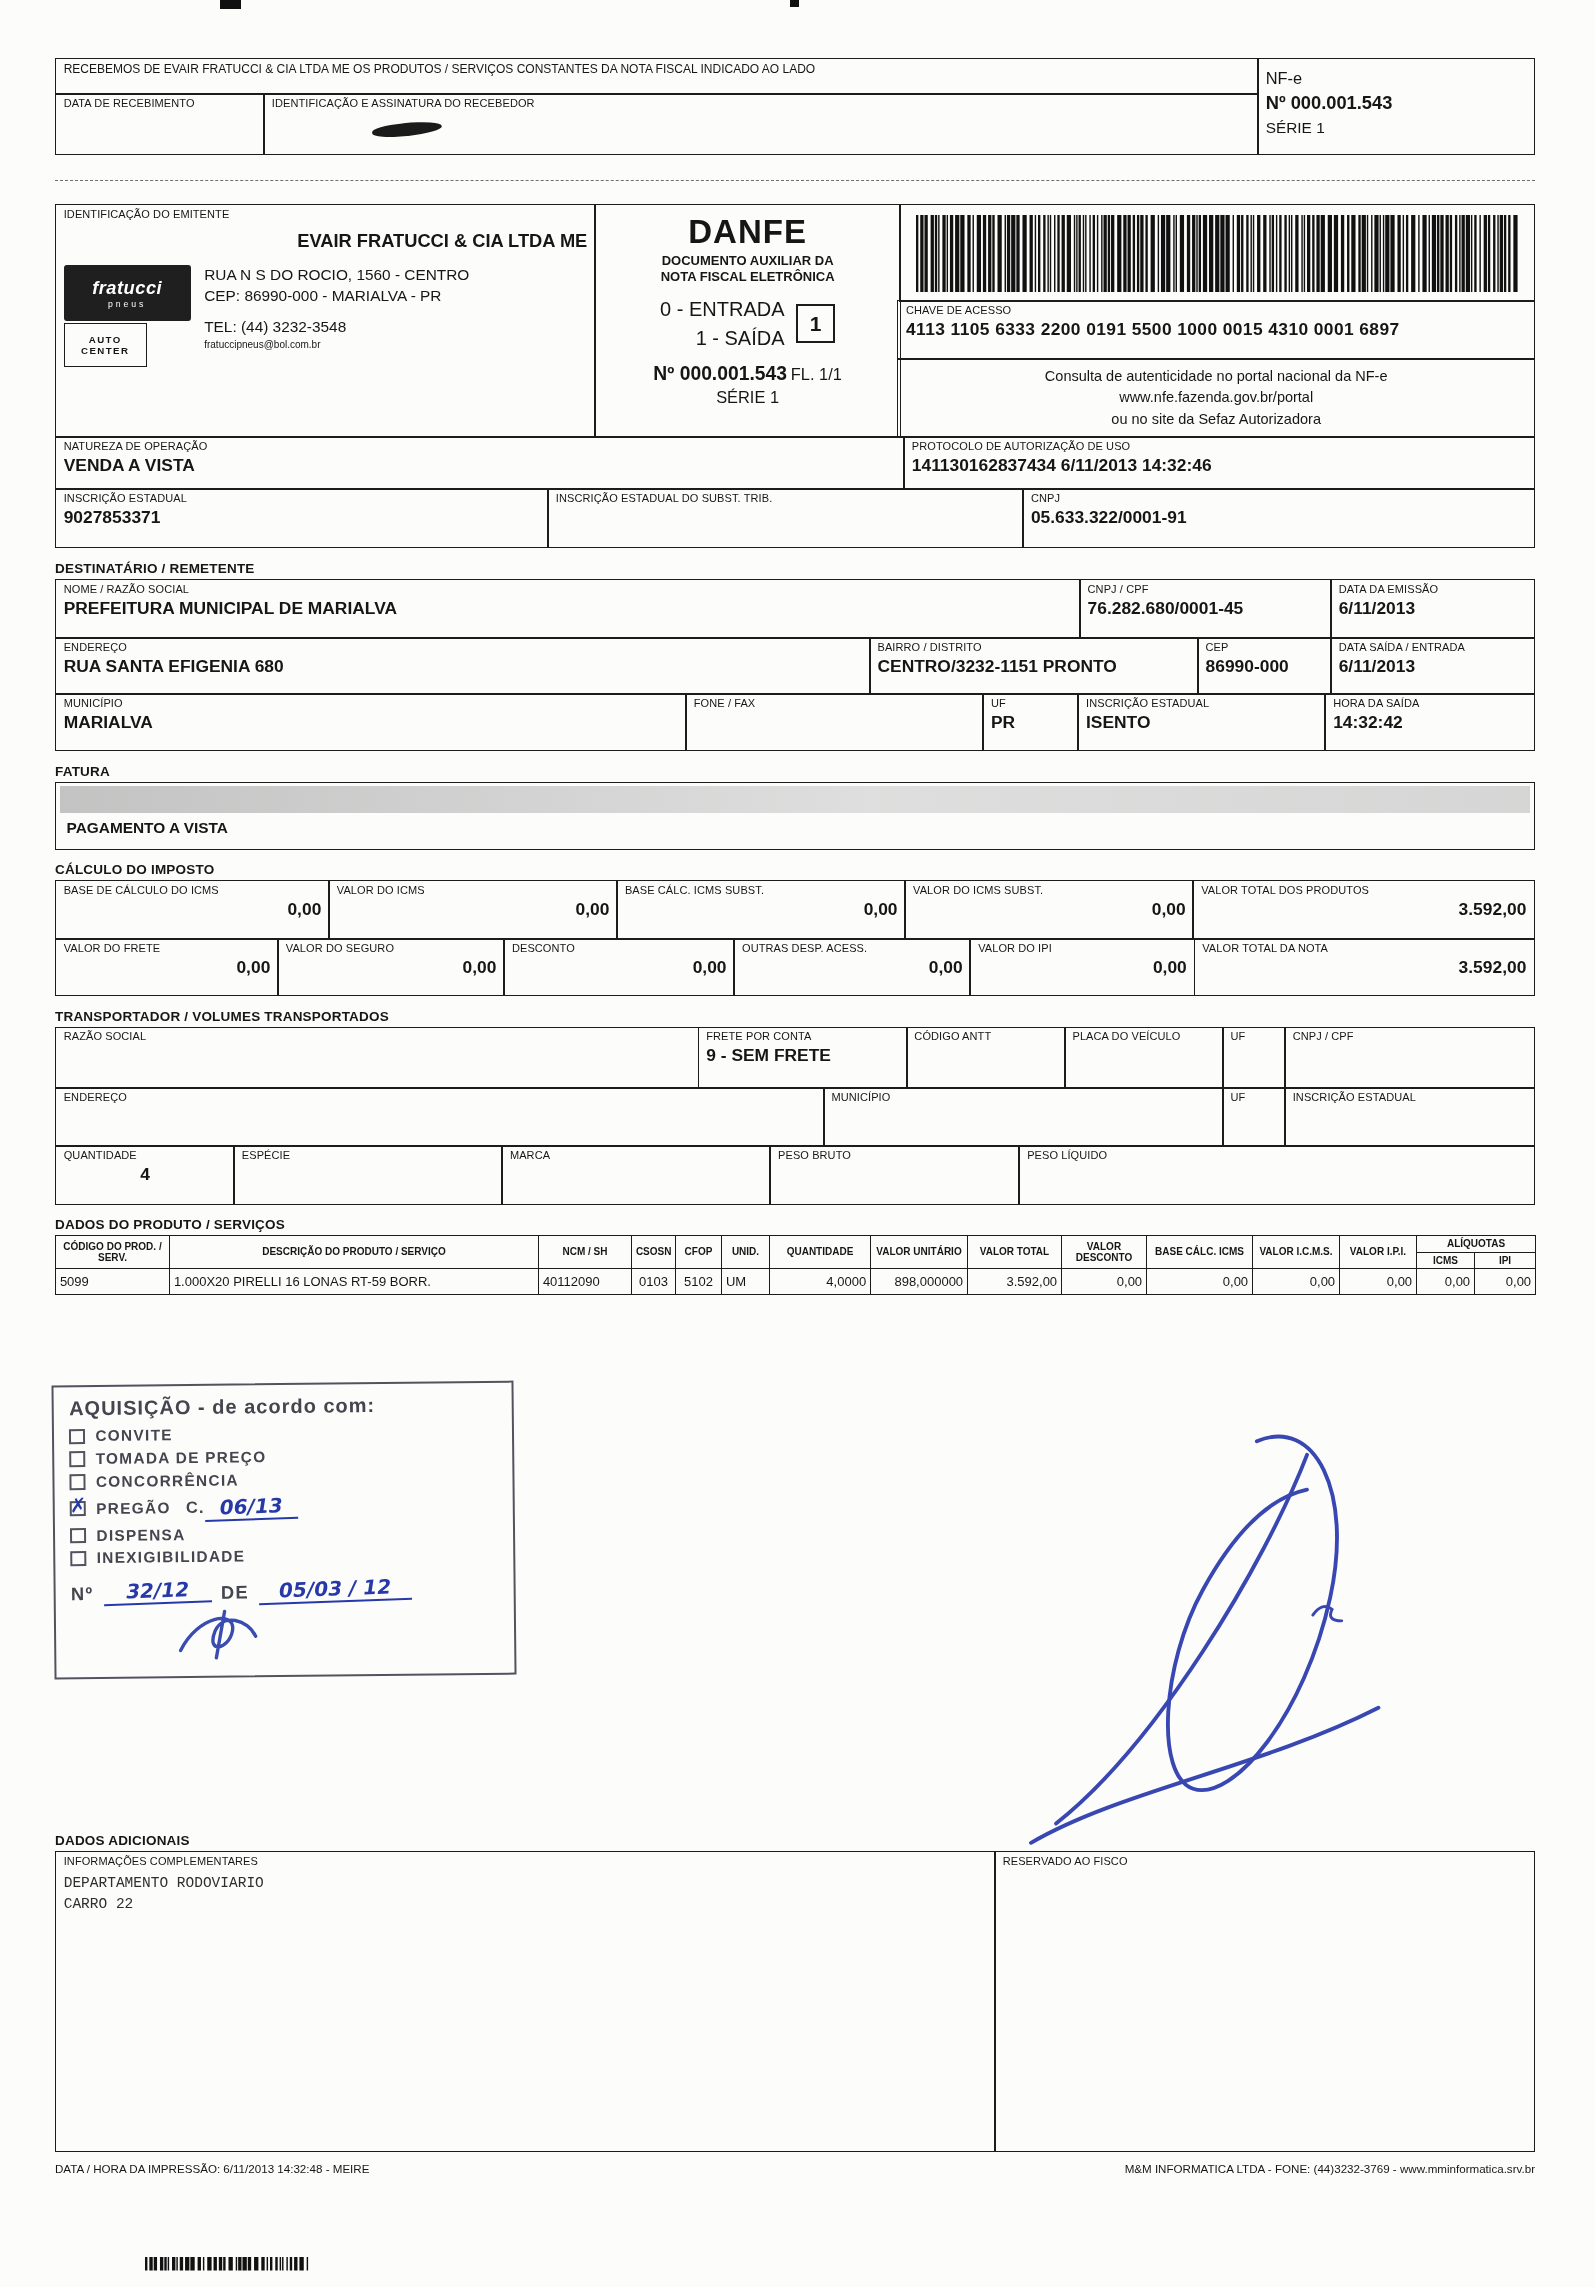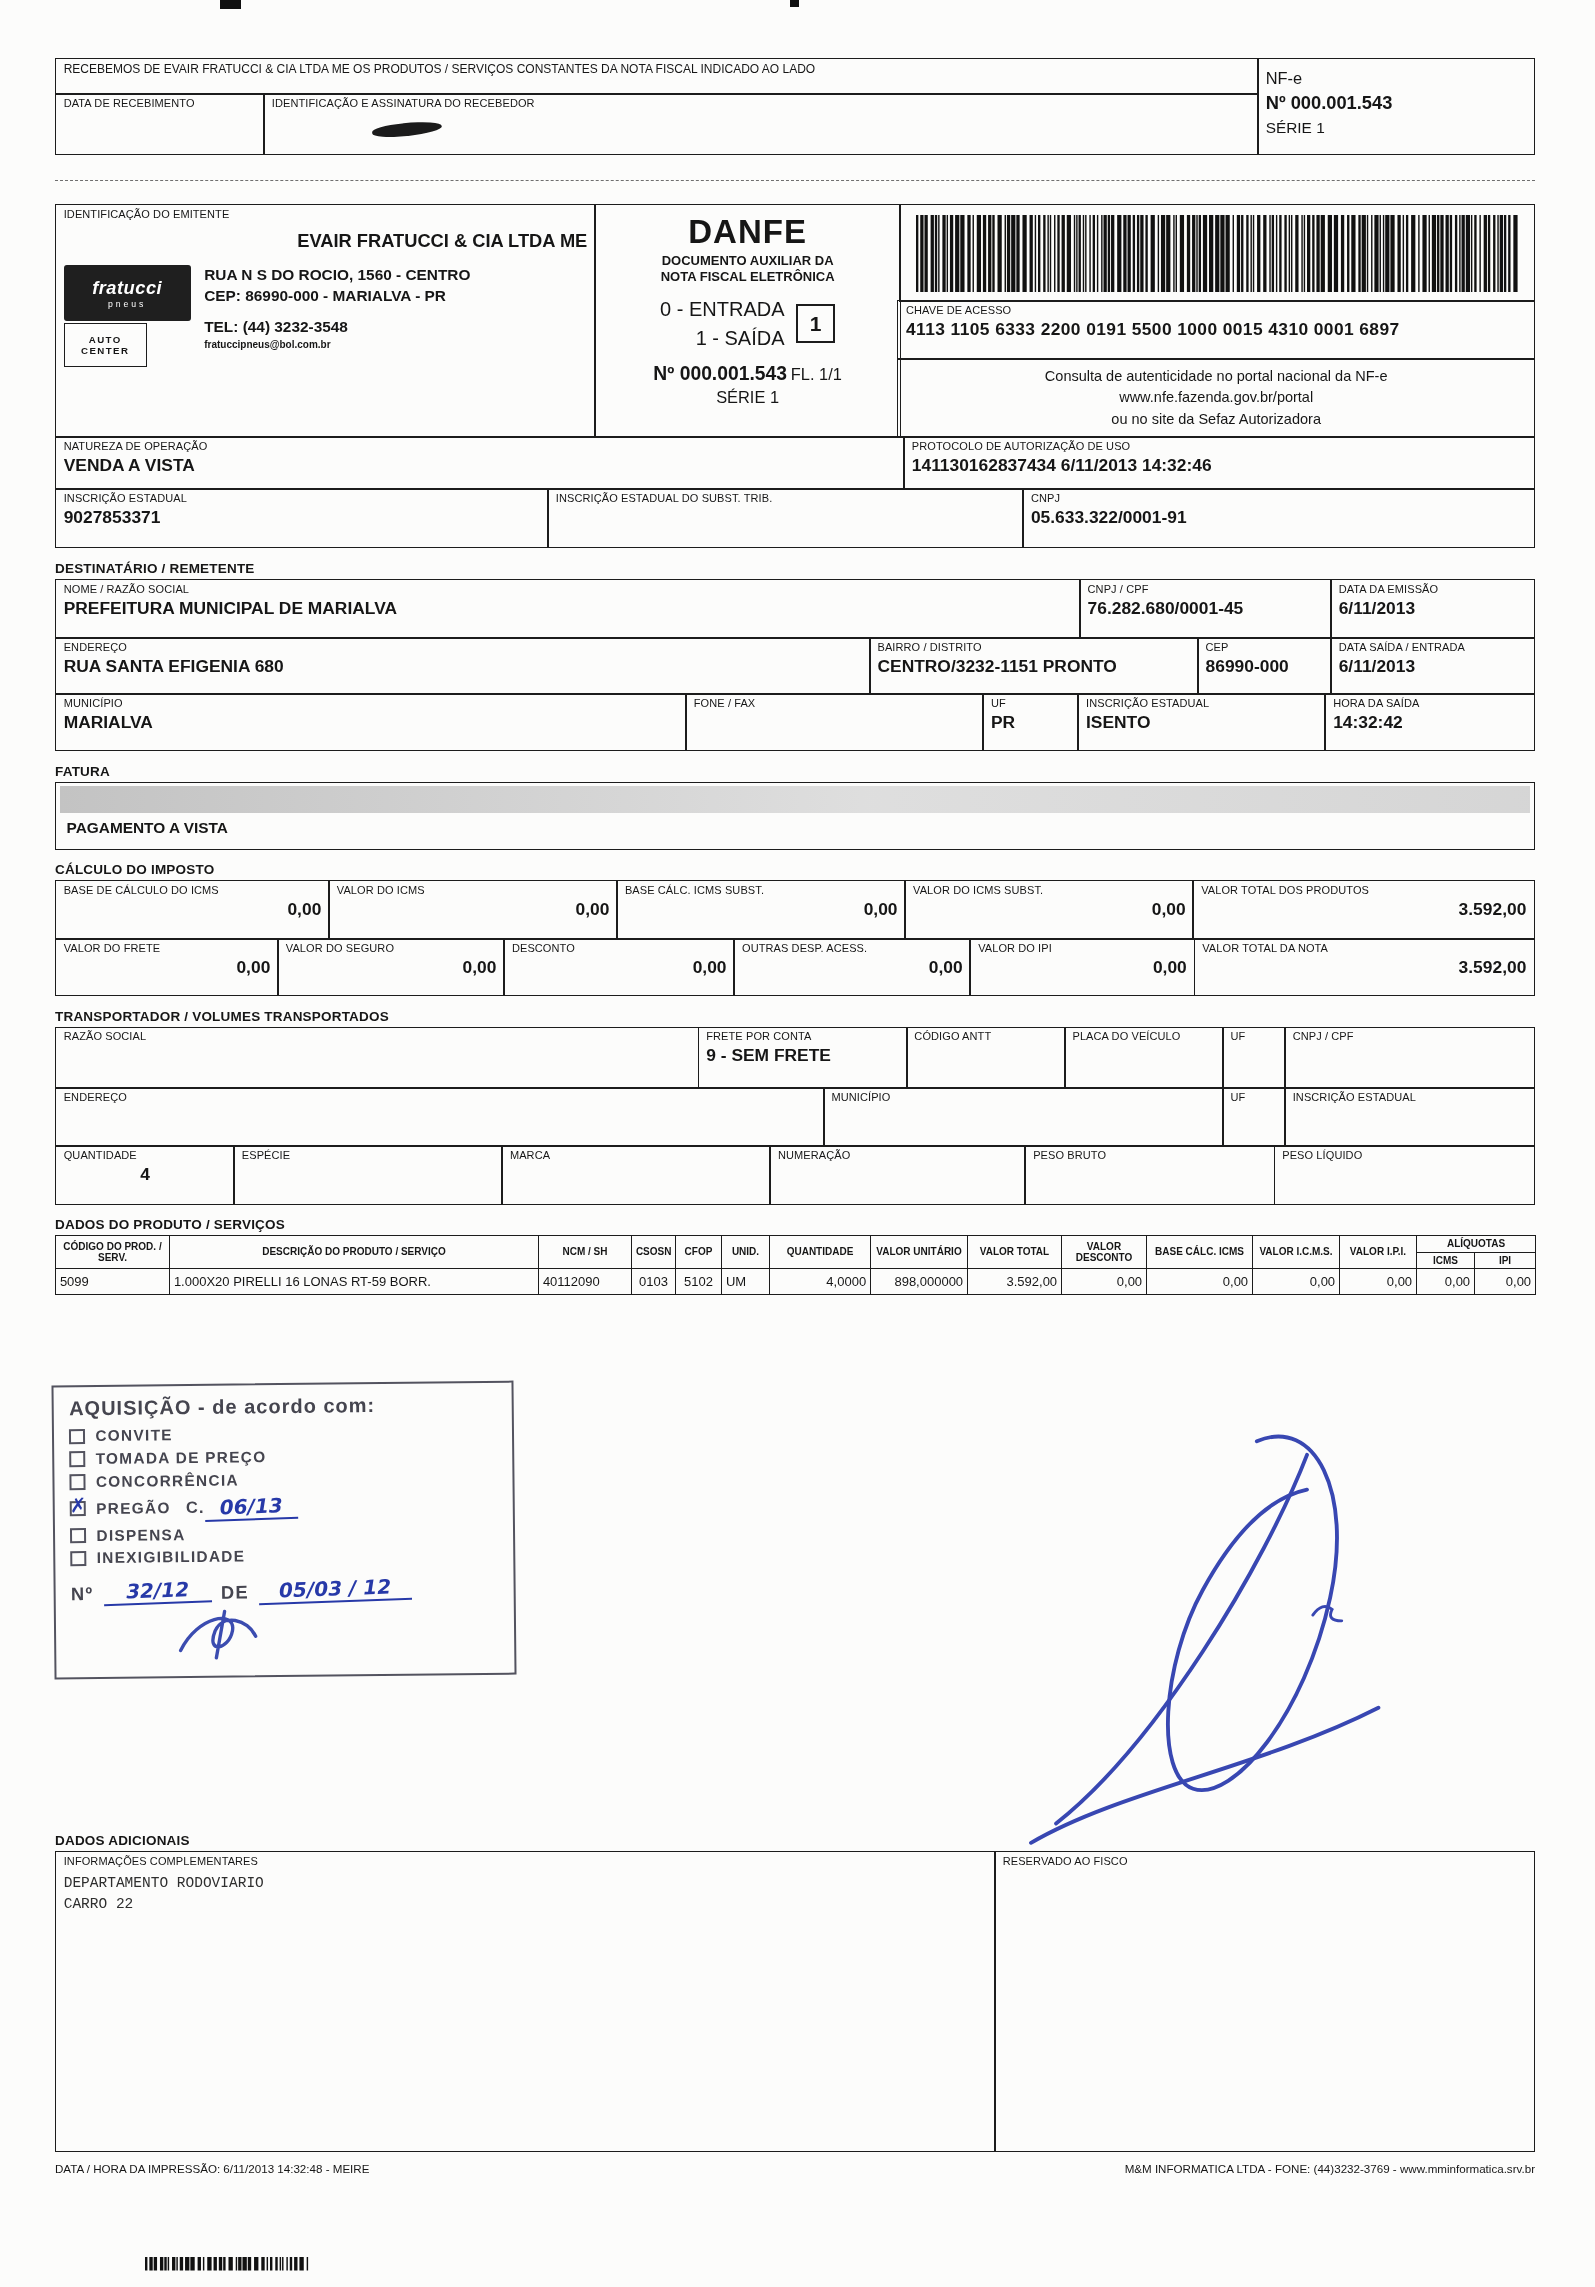--- a/index.html
+++ b/index.html
@@ -24,21 +24,21 @@
   .smudge{position:absolute;left:108px;top:29px;width:70px;height:12.6px;background:#1b1b1b;border-radius:45% 55% 50% 50%;transform:rotate(-6deg)}
   
   .emit{width:541px;height:234px}
   .emit-name{text-align:right;font-weight:bold;font-size:18.3px;margin:9.7px 0 13.5px}
   .emit-body{display:flex}
   .logo{width:127px;flex:0 0 auto}
   .logo-img{height:56px;background:#1f1f1f;color:#fff;display:flex;flex-direction:column;align-items:center;justify-content:center;border-radius:2.9px}
   .logo-word{font-style:italic;font-weight:bold;font-size:18.3px;letter-spacing:0.5px}
   .logo-word2{font-size:8.7px;letter-spacing:2.9px}
   .logo-sub{border:1.9px solid #1c1c1c;font-size:9.7px;font-weight:bold;letter-spacing:1.4px;text-align:center;margin-top:1.9px;padding:10px 0;width:83px}
-  .emit-addr{margin-left:13.5px;font-weight:bold;font-size:15.4px;line-height:1.32}
+  .emit-addr{margin-left:13.5px;font-weight:normal;font-size:15.4px;line-height:1.32}
   .emit-tel{margin-top:11.6px}
   .emit-mail{font-size:10px}
   .danfe-box{width:307px;height:234px;text-align:center;padding-top:7.7px}
   .danfe-title{font-weight:bold;font-size:33px;letter-spacing:1px}
   .danfe-sub{font-weight:bold;font-size:13px;line-height:1.25;margin-top:1.9px}
   .danfe-io{display:flex;justify-content:center;align-items:center;margin-top:9.7px;gap:11.6px}
   .io-lines{text-align:right;font-size:20px;line-height:1.45}
   .io-box{width:39px;height:39px;border:2.9px solid #1c1c1c;font-size:21px;font-weight:bold;display:flex;align-items:center;justify-content:center}
   .danfe-num{margin-top:9.7px;font-size:19.3px;font-weight:bold}
   .danfe-num .fl{font-weight:normal;font-size:16.4px;margin-left:3.9px}
@@ -492,24 +492,20 @@
         <div class="val" style="text-align:center">4</div>
       </div>
       <div class="cell" style="width:270px;height:60px">
         <div class="lbl">ESPÉCIE</div>
         <div class="val"></div>
       </div>
       <div class="cell" style="width:270px;height:60px">
         <div class="lbl">MARCA</div>
         <div class="val"></div>
       </div>
-      <div class="cell" style="width:257px;height:60px">
-        <div class="lbl">NUMERAÇÃO</div>
-        <div class="val"></div>
-      </div>
       <div class="cell" style="width:251px;height:60px">
         <div class="lbl">PESO BRUTO</div>
         <div class="val"></div>
       </div>
       <div class="cell" style="flex:1;height:60px">
         <div class="lbl">PESO LÍQUIDO</div>
         <div class="val"></div>
       </div>
     </div>
   </div>

